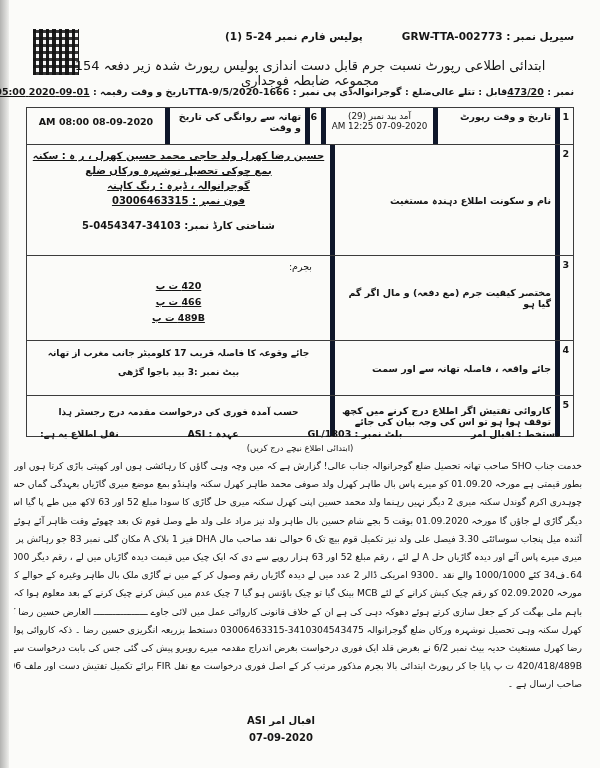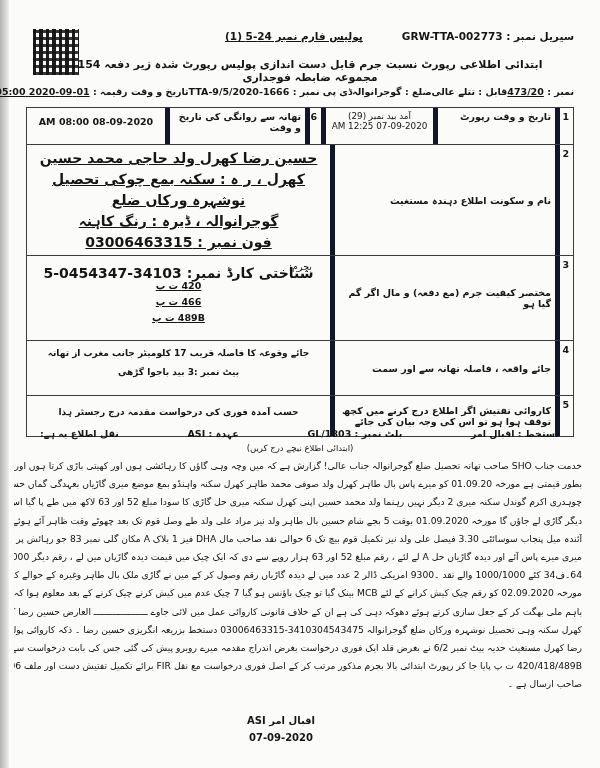--- a/index.html
+++ b/index.html
@@ -6,23 +6,23 @@
   body{background:#e8e8e6;}
   .doc{position:relative;width:600px;height:768px;margin:0 auto;background:#fbfbf9;
        font-family:"DejaVu Sans",sans-serif;color:#151515;overflow:hidden;}
   .scan-edge{position:absolute;left:0;top:0;width:9px;height:768px;
        background:linear-gradient(90deg,#b3b3b1,#dcdcda 70%,#efefec);}
   .qr{position:absolute;left:33px;top:29px;width:46px;height:46px;background:
       repeating-linear-gradient(0deg,rgba(20,20,20,.85) 0 3px,transparent 3px 7px),
       repeating-linear-gradient(90deg,#1c1c1c 0 3px,#f5f5f5 3px 6px,#1c1c1c 6px 10px,#f5f5f5 10px 13px);
       outline:3px solid #fbfbf9;}
   .hdr-serial{position:absolute;top:30px;right:26px;font-size:10.5px;font-weight:bold;direction:rtl;}
-  .hdr-form{position:absolute;top:30px;left:225px;font-size:10.5px;font-weight:bold;direction:rtl;text-decoration:underline;}
+  .hdr-form{position:absolute;top:30px;left:225px;font-size:10.5px;font-weight:bold;direction:rtl;}
   .hdr-title{position:absolute;top:58px;left:60px;right:40px;text-align:center;direction:rtl;
-      font-size:11px;font-weight:bold;}
+      font-size:13px;font-weight:normal;}
   .info-line{position:absolute;top:86px;right:26px;left:26px;display:flex;direction:rtl;
       justify-content:space-between;align-items:baseline;font-size:9.5px;font-weight:bold;}
   .info-line .seg{white-space:nowrap;}
   .u{text-decoration:underline;}
   
   .tbl{position:absolute;top:107px;right:26px;left:26px;direction:rtl;
        border:1px solid #3c3c3c;font-size:9.5px;}
   .trow{display:flex;border-bottom:1px solid #3c3c3c;}
   .trow:last-child{border-bottom:none;}
   .cell{border-left:5px solid #0f172a;padding:3px 4px;box-sizing:border-box;}
@@ -34,21 +34,21 @@
   .r1 .v1{width:112px;text-align:center;font-size:8.8px;}
   .r1 .n6{width:16px;text-align:center;font-weight:bold;}
   .r1 .l6{width:140px;}
   .r1 .v6{flex:1;text-align:center;font-weight:bold;padding-top:8px;}
   .rb .clabel{width:225px;display:flex;align-items:center;}
   .rb .cval{flex:1;text-align:center;}
   .r2{height:110px;}
   .r3{height:84px;}
   .r4{height:54px;}
   .r5{height:40px;}
-  .v2line{text-decoration:underline;font-weight:600;font-size:14px;line-height:1.5;}
+  .v2line{text-decoration:underline;font-weight:600;font-size:10px;line-height:1.5;}
   .v2cnic{font-weight:bold;margin-top:10px;text-decoration:none;}
   .v3head{text-align:right;font-weight:400;margin:2px 14px 6px 0;}
   .v3sec{font-weight:bold;text-decoration:underline;line-height:1.7;}
   .v4line{line-height:2.1;font-weight:600;font-size:9px;}
   .v5line{padding-top:8px;font-weight:600;font-size:9px;}
   .sigrow{position:absolute;top:428px;right:40px;left:40px;display:flex;direction:rtl;
       justify-content:space-between;font-size:9.5px;font-weight:bold;}
   .note{position:absolute;top:443px;left:0;right:0;text-align:center;direction:rtl;font-size:8.5px;}
   .body{position:absolute;top:457px;right:18px;left:14px;direction:rtl;font-size:9.2px;
       line-height:18.2px;color:#101010;}

